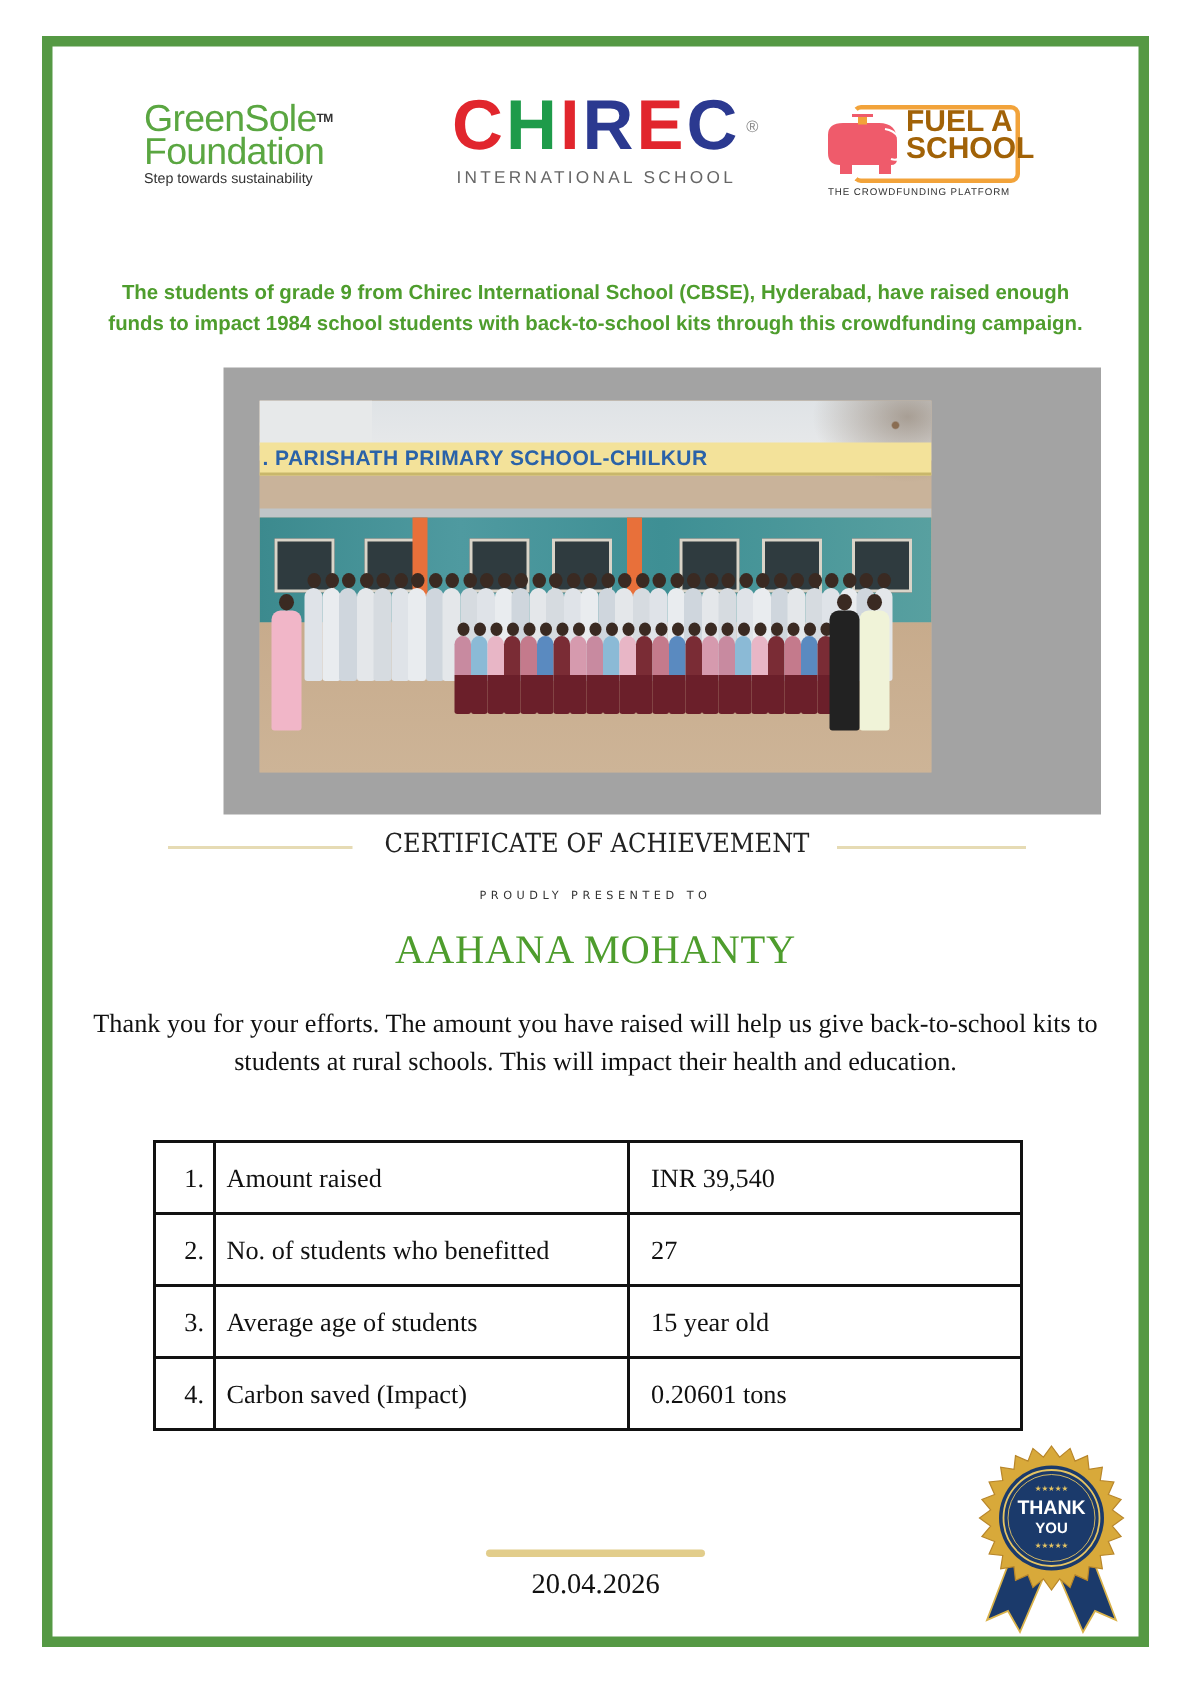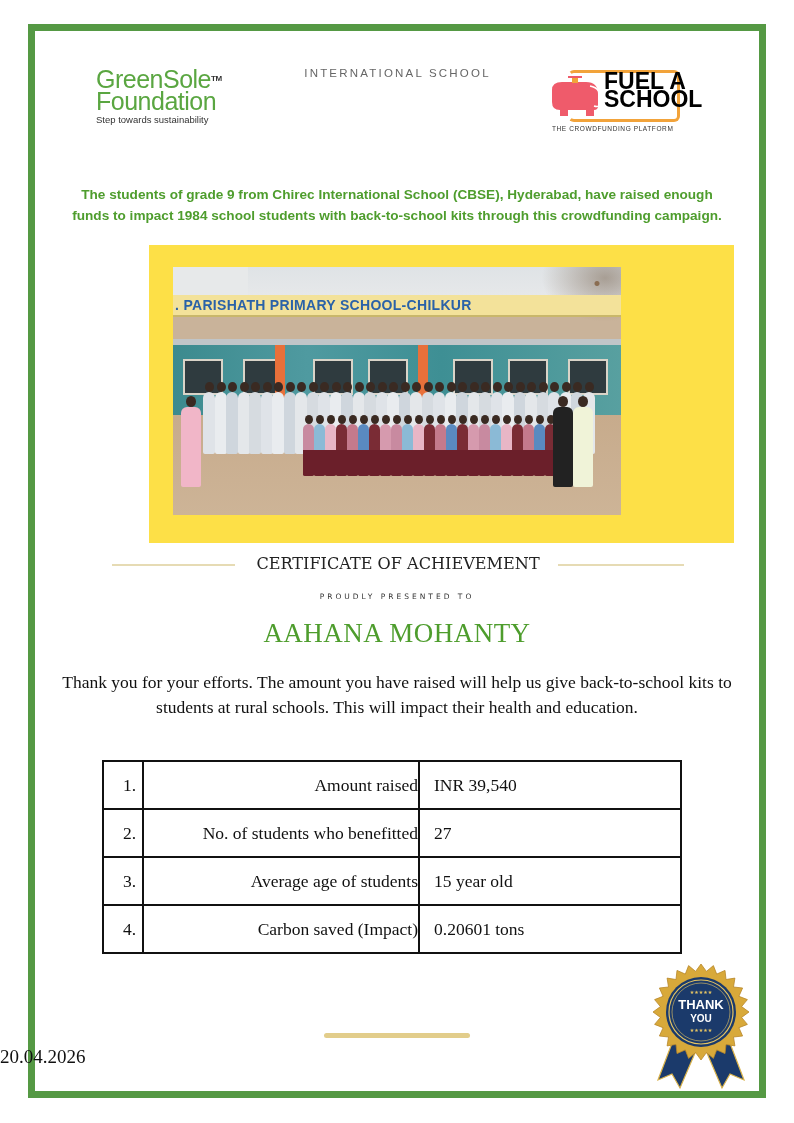--- a/index.html
+++ b/index.html
@@ -19,32 +19,32 @@
   .gs .tag { font-family: "Liberation Sans", sans-serif; font-size: 9.5px; color: #333; margin-top: 2px; }
 
   .chirec { left: 290px; top: 60px; width: 215px; text-align: center; }
   .chirec .word { font-family: "Liberation Sans", sans-serif; font-weight: bold; font-size: 47px; line-height: 46px; letter-spacing: 2px; position: relative; display: inline-block; }
   .chirec .reg { position: absolute; right: -14px; top: 2px; font-size: 11px; color: #888; font-weight: normal; }
   .chirec .sub { font-family: "Liberation Sans", sans-serif; font-size: 11.5px; letter-spacing: 2.2px; color: #666; margin-top: 7px; }
 
   .fad { left: 546px; top: 68px; width: 135px; height: 66px; }
   .fad .box { position: absolute; left: 22px; top: 2px; width: 112px; height: 52px; border: 3px solid #f2a33a; border-radius: 6px; border-left-color: transparent; }
   .fad .ele { position: absolute; left: 0; top: 8px; width: 60px; height: 42px; }
-  .fad .txt { position: absolute; left: 58px; top: 4px; font-family: "Liberation Sans", sans-serif; font-weight: bold; color: #000000; font-size: 23px; line-height: 18px; }
+  .fad .txt { position: absolute; left: 58px; top: 4px; font-family: "Liberation Sans", sans-serif; font-weight: bold; color: #a16207; font-size: 20px; line-height: 18px; }
   .fad .plat { position: absolute; left: 6px; top: 57px; font-family: "Liberation Sans", sans-serif; font-size: 6.5px; letter-spacing: 0.6px; color: #333; white-space: nowrap; }
 
   
   .intro {
     position: absolute; left: 36px; width: 722px; top: 184px; text-align: center;
     font-family: "Liberation Sans", sans-serif; font-weight: bold; color: #4e9d2d;
     font-size: 13.6px; line-height: 21px;
   }
 
   
-  .photo-card { position: absolute; left: 149px; top: 245px; width: 585px; height: 298px; background: #fde047; }
+  .photo-card { position: absolute; left: 149px; top: 245px; width: 585px; height: 298px; background: #a3a3a3; }
   .photo { position: absolute; left: 24px; top: 22px; width: 448px; height: 248px; overflow: hidden; background: #c9b39a; }
   .photo .sky { position: absolute; left: 0; top: 0; width: 100%; height: 40px; background: linear-gradient(#dfe3e6, #e9eaeb); }
   .photo .bldg { position: absolute; left: 0; top: 0; width: 75px; height: 30px; background: #e7e9ea; }
   .photo .tree { position: absolute; right: 0; top: 0; width: 80px; height: 55px; background: radial-gradient(circle at 70% 30%, #8a6d52 0 2px, transparent 3px), radial-gradient(ellipse at 80% 20%, rgba(120,100,80,.55), transparent 70%); }
   .photo .sign1 { position: absolute; left: 0; top: 28px; width: 100%; height: 22px; background: #f3e29a; border-bottom: 2px solid #c9b76a; }
   .photo .sign1 span { position: absolute; left: 2px; top: 2px; font-family: "Liberation Sans", sans-serif; font-weight: bold; font-size: 14px; color: #2a62a8; white-space: nowrap; letter-spacing: .3px; }
   .photo .sign2 { position: absolute; left: 0; top: 50px; width: 100%; height: 22px; background: #f4e7a8; }
   .photo .sign2 .big { position: absolute; left: 2px; top: 1px; font-family: "Liberation Sans", sans-serif; font-weight: bold; font-size: 15px; color: #3b5c86; }
   .photo .sign2 .small { position: absolute; left: 88px; top: 7px; font-family: "Liberation Sans", sans-serif; font-size: 6px; color: #3b5c86; white-space: nowrap; }
   .photo .roof { position: absolute; left: 0; top: 72px; width: 100%; height: 6px; background: #c0c5c8; }
@@ -69,41 +69,44 @@
   .title-row .t { position: absolute; left: 0; width: 100%; top: 0; text-align: center; font-family: "DejaVu Serif", serif; font-size: 17.5px; letter-spacing: 0px; color: #222; font-weight: normal; transform: scaleX(0.92); }
   .presented { position: absolute; left: 0; width: 794px; top: 592px; text-align: center; font-family: "DejaVu Sans", sans-serif; font-size: 7.5px; letter-spacing: 3px; color: #333; }
   .recipient { position: absolute; left: 0; width: 794px; top: 618px; text-align: center; font-family: "Liberation Serif", serif; font-size: 27px; color: #4e9d2d; letter-spacing: .5px; }
 
   .thanks { position: absolute; left: 36px; width: 722px; top: 670px; text-align: center; font-family: "Liberation Serif", serif; font-size: 17.5px; line-height: 25px; color: #111; }
 
   
   .stats { position: absolute; left: 102px; top: 760px; width: 580px; border-collapse: collapse; font-family: "Liberation Serif", serif; font-size: 17.5px; color: #111; }
   .stats td { border: 2px solid #111; height: 48px; vertical-align: middle; }
   .stats td.n { width: 40px; text-align: right; padding-right: 6px; }
-  .stats td.k { width: 276px; padding-left: 7px; white-space: nowrap; text-align: right; }
+  .stats td.k { width: 276px; padding-left: 7px; white-space: nowrap; }
   .stats td.v { padding-left: 14px; }
 
   
   .sig-line { position: absolute; left: 324px; top: 1033px; width: 146px; height: 5px; border-radius: 3px; background: #e2cd8b; }
-  .date { position: absolute; left: 0; width: 794px; top: 1046px; font-family: "Liberation Serif", serif; font-size: 19px; color: #111; }
+  .date { position: absolute; left: 0; width: 794px; top: 1046px; text-align: center; font-family: "Liberation Serif", serif; font-size: 19px; color: #111; }
 
   .badge { position: absolute; left: 646px; top: 960px; width: 110px; height: 130px; }
 </style>
 </head>
 <body>
 
 <div class="frame"></div>
 
 <div class="logo gs">
   <div class="l1"><span>GreenSole</span><span class="tm">TM</span></div>
   <div class="l2">Foundation</div>
   <div class="tag">Step towards sustainability</div>
 </div>
 
 <div class="logo chirec">
+  <div class="word" id="chirec-word">
+    <span style="color: rgb(225, 38, 45);">C</span><span style="color: rgb(30, 155, 74);">H</span><span style="color: rgb(225, 38, 45);">I</span><span style="color: rgb(43, 57, 144);">R</span><span style="color: rgb(225, 38, 45);">E</span><span style="color: rgb(43, 57, 144);">C</span><span class="reg">®</span>
+  </div>
   <div class="sub">INTERNATIONAL SCHOOL</div>
 </div>
 
 <div class="logo fad">
   <div class="box"></div>
   <svg class="ele" viewBox="0 0 60 42">
     <path d="M6 14 Q6 6 16 6 L40 6 Q52 6 52 18 L52 30 Q52 34 48 34 L48 40 L40 40 L40 34 L22 34 L22 40 L14 40 L14 34 Q6 34 6 26 Z" fill="#ef5b6b"></path>
     <path d="M44 10 Q56 12 54 26 Q54 32 48 30" fill="none" stroke="#fff" stroke-width="1.5"></path>
     <rect x="26" y="0" width="6" height="7" fill="#f2a33a"></rect>
     <rect x="22" y="-2" width="14" height="4" fill="#ef5b6b"></rect>

